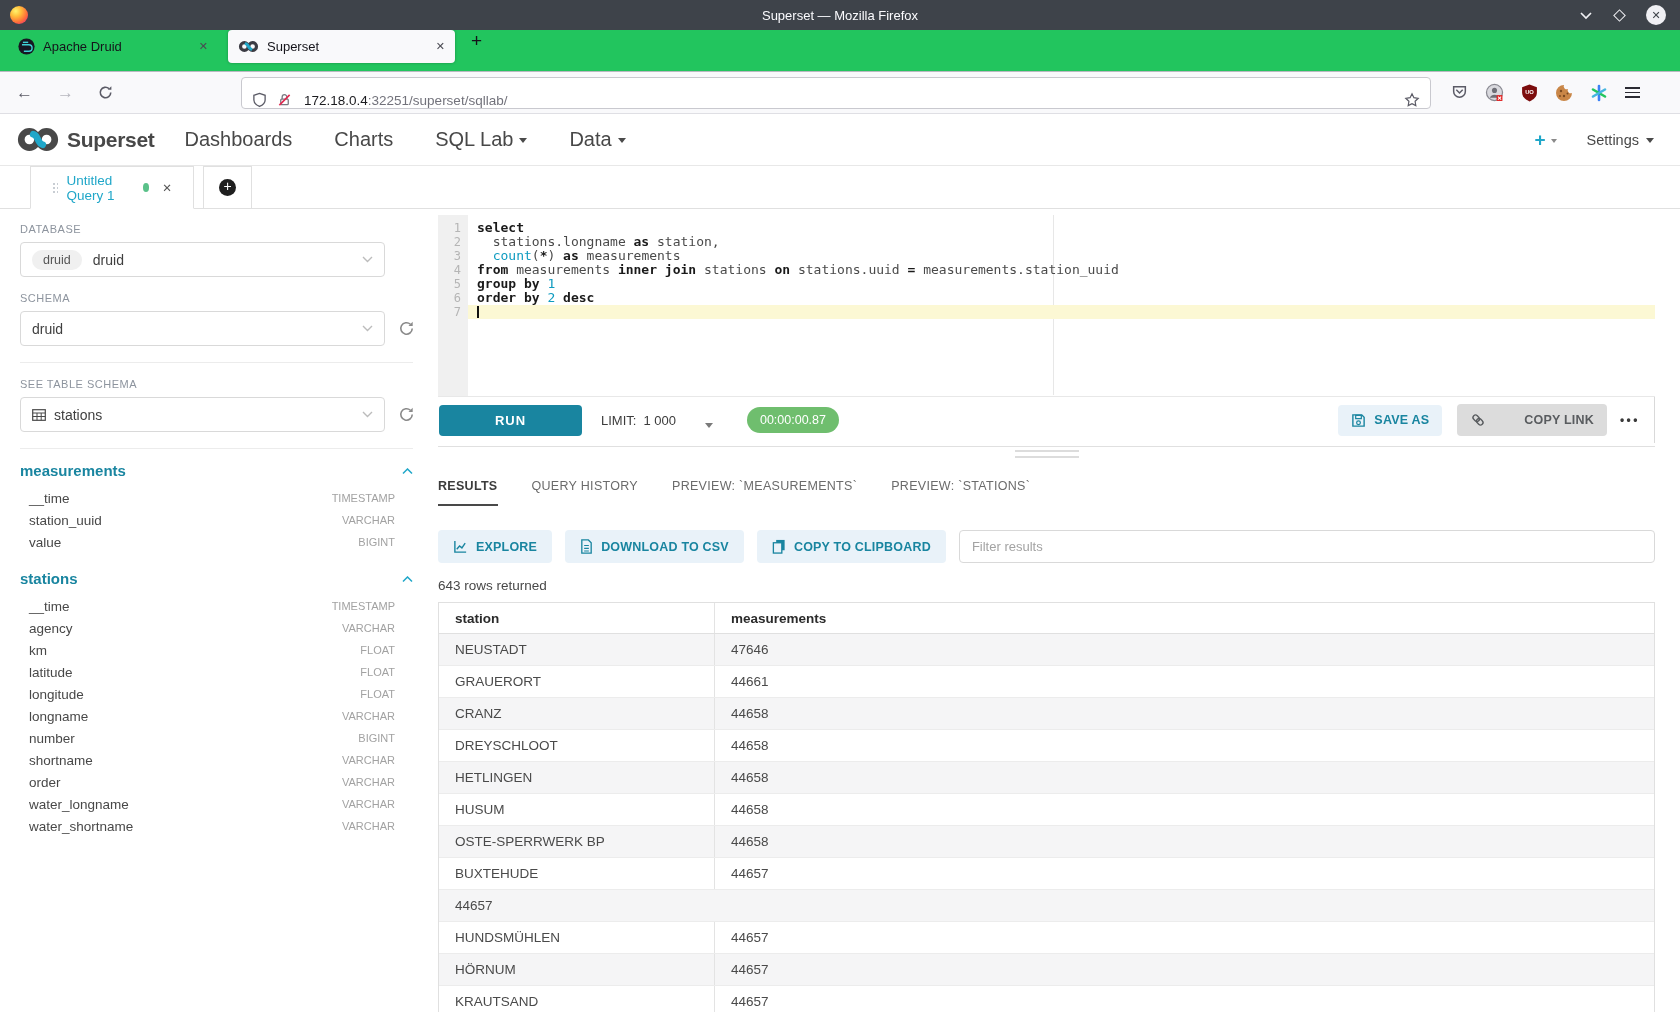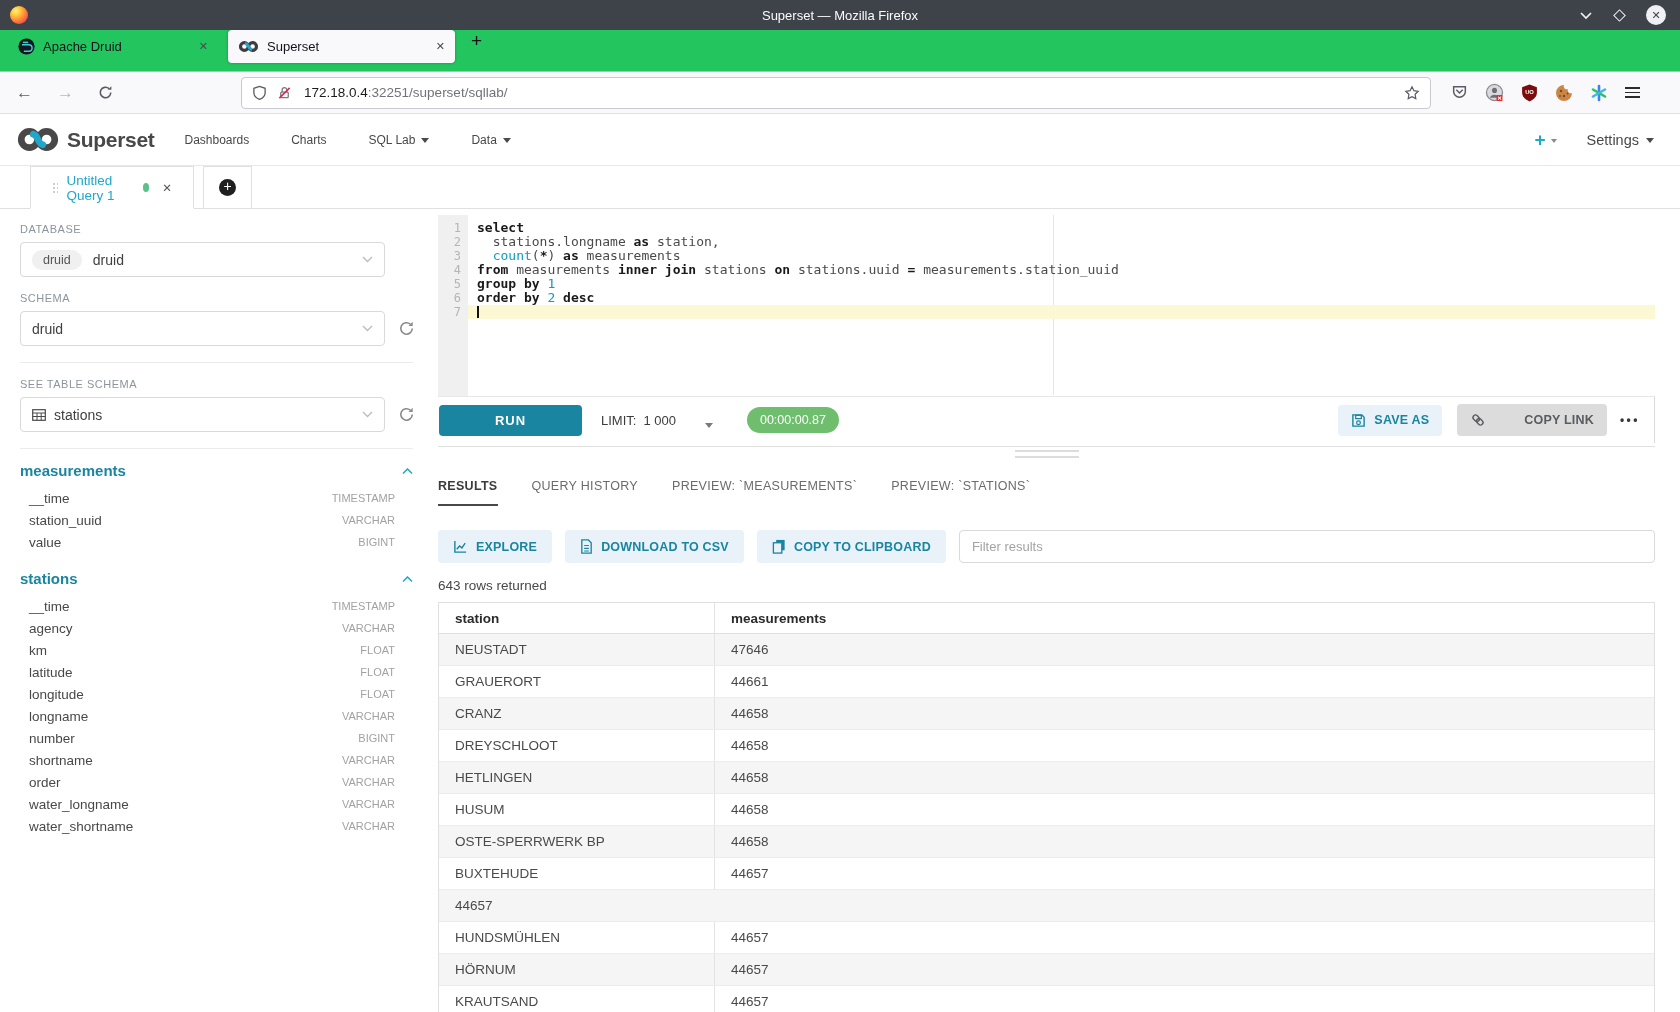--- a/index.html
+++ b/index.html
@@ -23,34 +23,34 @@
   .btab .fav { margin-right:8px; display:flex; }
   .btab .tclose { margin-left:auto; color:#4a4a52; font-size:11px; }
   .ff-newtab { margin-left:16px; font-size:19px; color:#15141a; font-weight:400; }
 
   .btoolbar { height:42px; background:#f9f9fb; border-bottom:1px solid #dfdfe4; display:flex; align-items:center; }
   .navglyph { font-size:17px; color:#5b5b66; }
   .navglyph.back { margin-left:16px; }
   .navglyph.fwd { margin-left:24px; color:#b6b6be; }
   .reload { margin-left:24px; display:flex; }
   .urlbar { margin-left:128px; width:1190px; height:32px; background:#fff; border:1px solid #c9c9cf;
-    border-radius:4px; display:flex; align-items:center; padding:0 10px; font-size:13.5px; }
+    border-radius:4px; display:flex; align-items:flex-end; padding:0 10px; font-size:13.5px; }
   .url-host { color:#1b1b1f; margin-left:12px; }
   .url-path { color:#72727b; }
   .urlstar { margin-left:auto; display:flex; }
   .bt-icons { display:flex; align-items:center; gap:17px; margin-left:20px; }
   .burger { display:flex; flex-direction:column; gap:3px; }
   .burger i { display:block; width:15px; height:1.8px; background:#2b2b33; }
 
   
   .snav { height:52px; background:#fff; border-bottom:1px solid #e8e8e8; display:flex; align-items:center; padding:0 16px; }
   .brand { display:flex; align-items:center; gap:7px; }
   .brand-name { font-size:21px; font-weight:bold; color:#484848; letter-spacing:-0.3px; }
   .nav-items { display:flex; margin-left:30px; gap:42px; align-items:center; }
-  .nav-item { font-size:12px; color:#484848; display:flex; align-items:center; gap:6px; }
+  .nav-item { font-size:20px; color:#484848; display:flex; align-items:center; gap:6px; }
   .caret { width:0; height:0; border-left:4px solid transparent; border-right:4px solid transparent;
     border-top:5px solid #4a4a4a; display:inline-block; margin-top:2px; }
   .nav-right { margin-left:auto; display:flex; align-items:center; gap:30px; margin-right:10px; }
   .plus-btn { display:flex; align-items:center; gap:5px; }
   .plus-glyph { color:#20a7c9; font-size:19px; font-weight:bold; line-height:1; }
   .plus-btn .caret { border-top-color:#8a8a8a; border-left-width:3.5px; border-right-width:3.5px; border-top-width:4.5px; }
   .settings-btn { display:flex; align-items:center; gap:7px; font-size:14.5px; color:#484848; }
 
   
   .content { height:845px; position:relative; }

